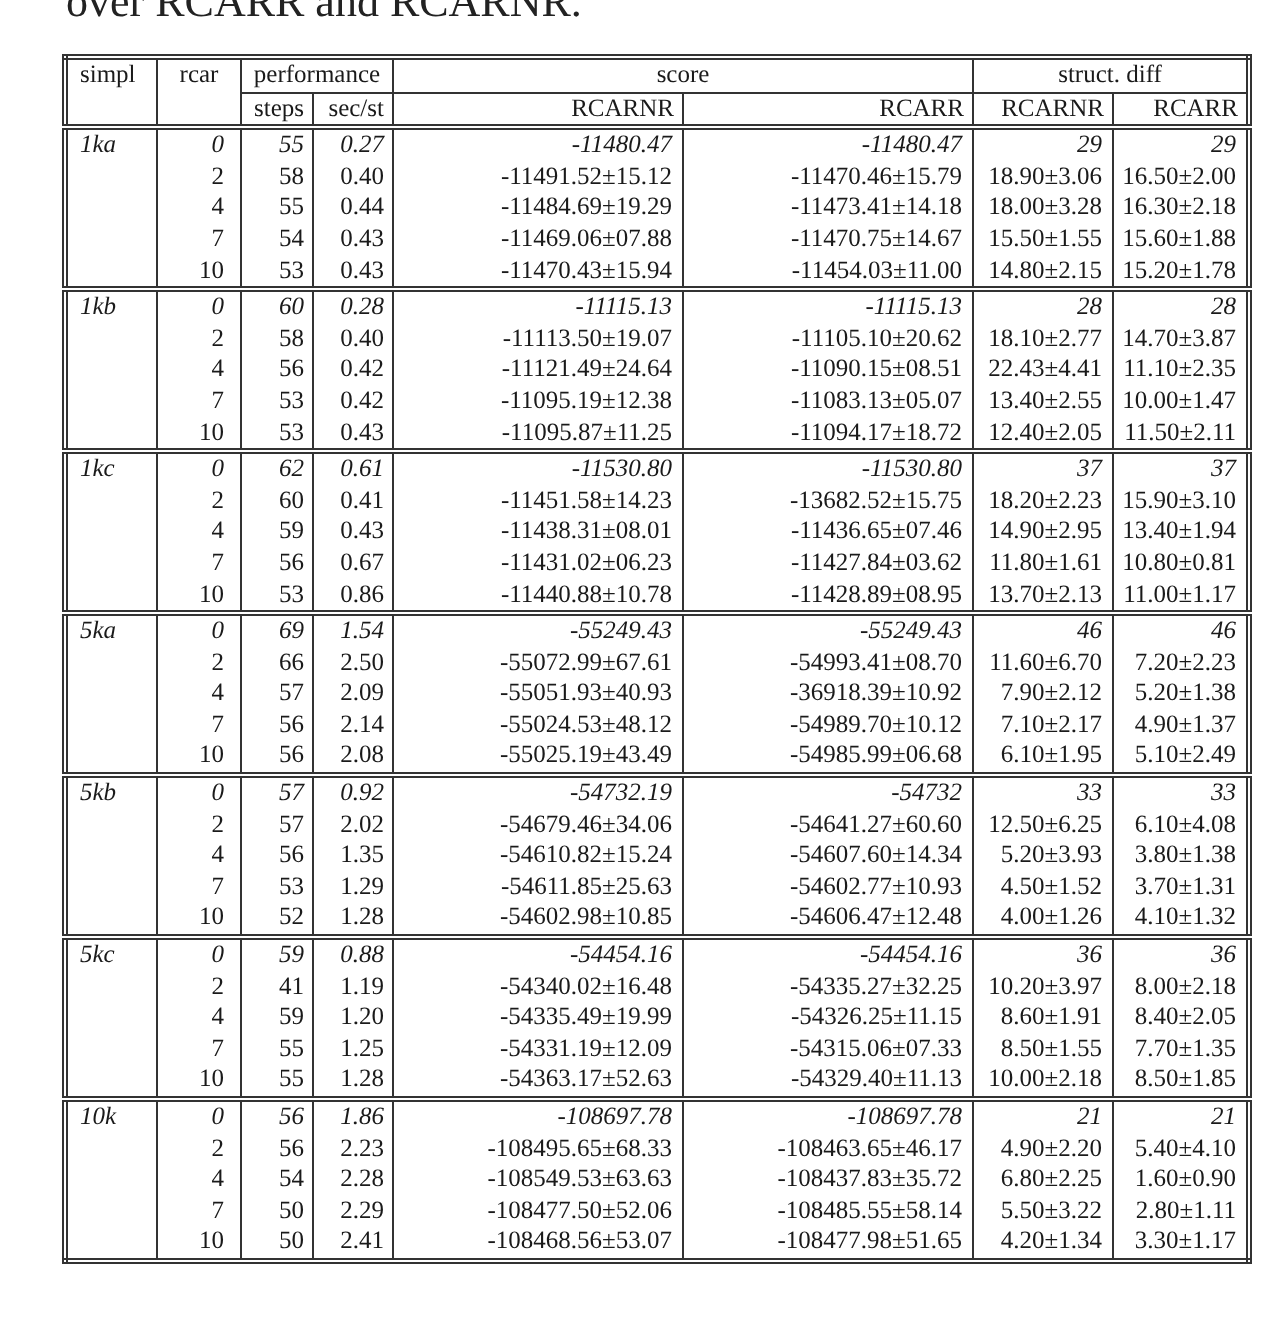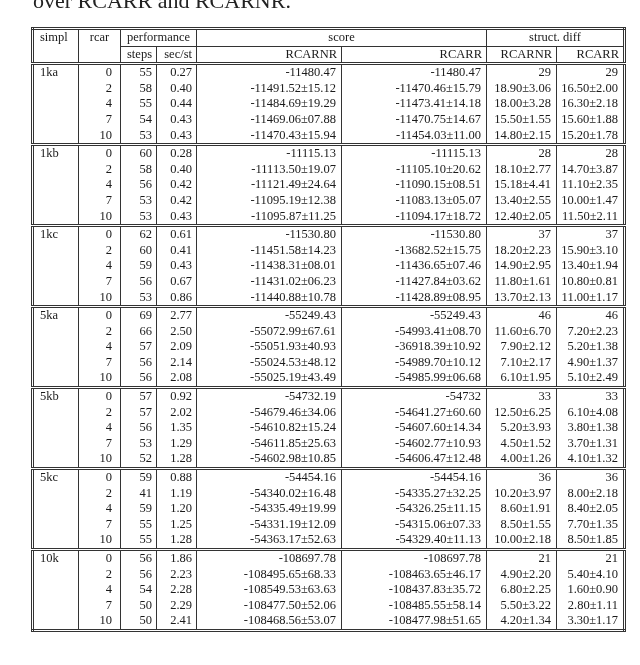--- a/index.html
+++ b/index.html
@@ -9,21 +9,21 @@
   table { border-collapse: collapse; width: 592px; table-layout: fixed; font-family: "Liberation Serif", serif; font-size: 12.5px; border: 3px double #333; }
   td, th { padding: 0 4px; height: 15.6px; line-height: 15.6px; white-space: nowrap; font-weight: normal; }
   th { font-size: 12.5px; text-align: center; border: 1px solid #333; }
   th.sub { font-size: 12.5px; text-align: right; }
   td { border-left: 1px solid #333; border-right: 1px solid #333; }
   td.c-simpl { text-align: left; padding-left: 6px; }
   td.c-rcar { text-align: right; padding-right: 8px; }
   td.c-steps { text-align: right; }
   td.c-sec { text-align: right; }
   td.c-num { text-align: right; padding-right: 5px; }
-  tr.grp-first td { border-top: 3px double #333; }
+  tr.grp-first td { border-top: 3px double #333; font-style: italic; }
   thead tr.h2 th { border-bottom: none; }
 </style>
 </head>
 <body>
 
 <div class="caption">over RCARR and RCARNR.</div>
 
 <div class="tbl-wrap">
   <table>
     <colgroup>
@@ -124,21 +124,21 @@
           <td class="c-num">18.10±2.77</td>
           <td class="c-num">14.70±3.87</td>
         </tr>
         <tr>
           <td class="c-simpl"></td>
           <td class="c-rcar">4</td>
           <td class="c-steps">56</td>
           <td class="c-sec">0.42</td>
           <td class="c-num">-11121.49±24.64</td>
           <td class="c-num">-11090.15±08.51</td>
-          <td class="c-num">15.18±4.41</td>
+          <td class="c-num">22.43±4.41</td>
           <td class="c-num">11.10±2.35</td>
         </tr>
         <tr>
           <td class="c-simpl"></td>
           <td class="c-rcar">7</td>
           <td class="c-steps">53</td>
           <td class="c-sec">0.42</td>
           <td class="c-num">-11095.19±12.38</td>
           <td class="c-num">-11083.13±05.07</td>
           <td class="c-num">13.40±2.55</td>
@@ -201,21 +201,21 @@
           <td class="c-sec">0.86</td>
           <td class="c-num">-11440.88±10.78</td>
           <td class="c-num">-11428.89±08.95</td>
           <td class="c-num">13.70±2.13</td>
           <td class="c-num">11.00±1.17</td>
         </tr>
         <tr class="grp-first">
           <td class="c-simpl">5ka</td>
           <td class="c-rcar">0</td>
           <td class="c-steps">69</td>
-          <td class="c-sec">2.77</td>
+          <td class="c-sec">1.54</td>
           <td class="c-num">-55249.43</td>
           <td class="c-num">-55249.43</td>
           <td class="c-num">46</td>
           <td class="c-num">46</td>
         </tr>
         <tr>
           <td class="c-simpl"></td>
           <td class="c-rcar">2</td>
           <td class="c-steps">66</td>
           <td class="c-sec">2.50</td>

